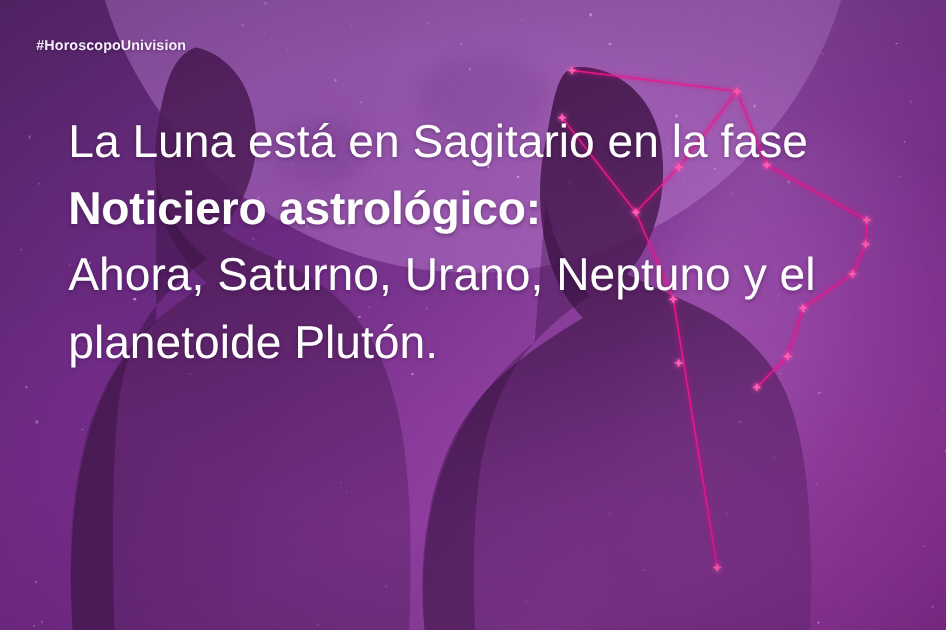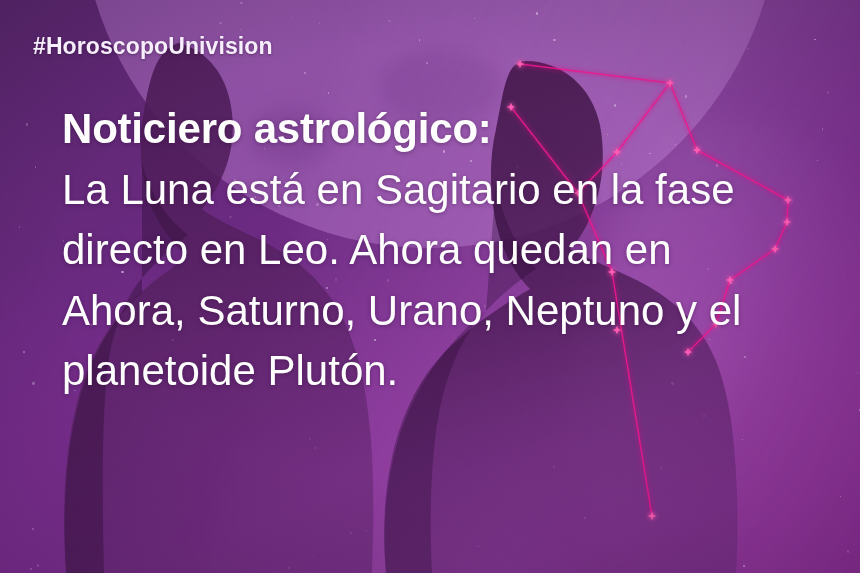--- a/index.html
+++ b/index.html
@@ -111,21 +111,21 @@
   .constellation {
     position: absolute;
     inset: 0;
   }
 
   
   .hashtag {
     position: absolute;
     left: 33px;
     top: 33px;
-    font-size: 23px;
+    font-size: 13px;
     font-weight: 600;
     letter-spacing: 0.1px;
     color: #f6eefa;
     text-shadow: 0 1px 3px rgba(40,8,50,0.45);
   }
 
   .copy {
     position: absolute;
     left: 62px;
     top: 99px;
@@ -394,20 +394,19 @@
         <path d="M652 511.8L653.3 514.7L656.2 516L653.3 517.3L652 520.2L650.7 517.3L647.8 516L650.7 514.7Z"></path>
         <path d="M617 325.8L618.3 328.7L621.2 330L618.3 331.3L617 334.2L615.7 331.3L612.8 330L615.7 328.7Z"></path>
       </g>
   </svg>
 
   <div class="vignette"></div>
 
   <div class="hashtag">#HoroscopoUnivision</div>
 
   <div class="copy">
+    <div class="line">La Luna está en Sagitario en la fase</div>
     <div class="line headline">Noticiero astrológico:</div>
-    <div class="line">La Luna está en Sagitario en la fase</div>
-    <div class="line">directo en Leo. Ahora quedan en</div>
     <div class="line">Ahora, Saturno, Urano, Neptuno y el</div>
     <div class="line">planetoide Plutón.</div>
   </div>
 
 </div>
 
 </body></html>

